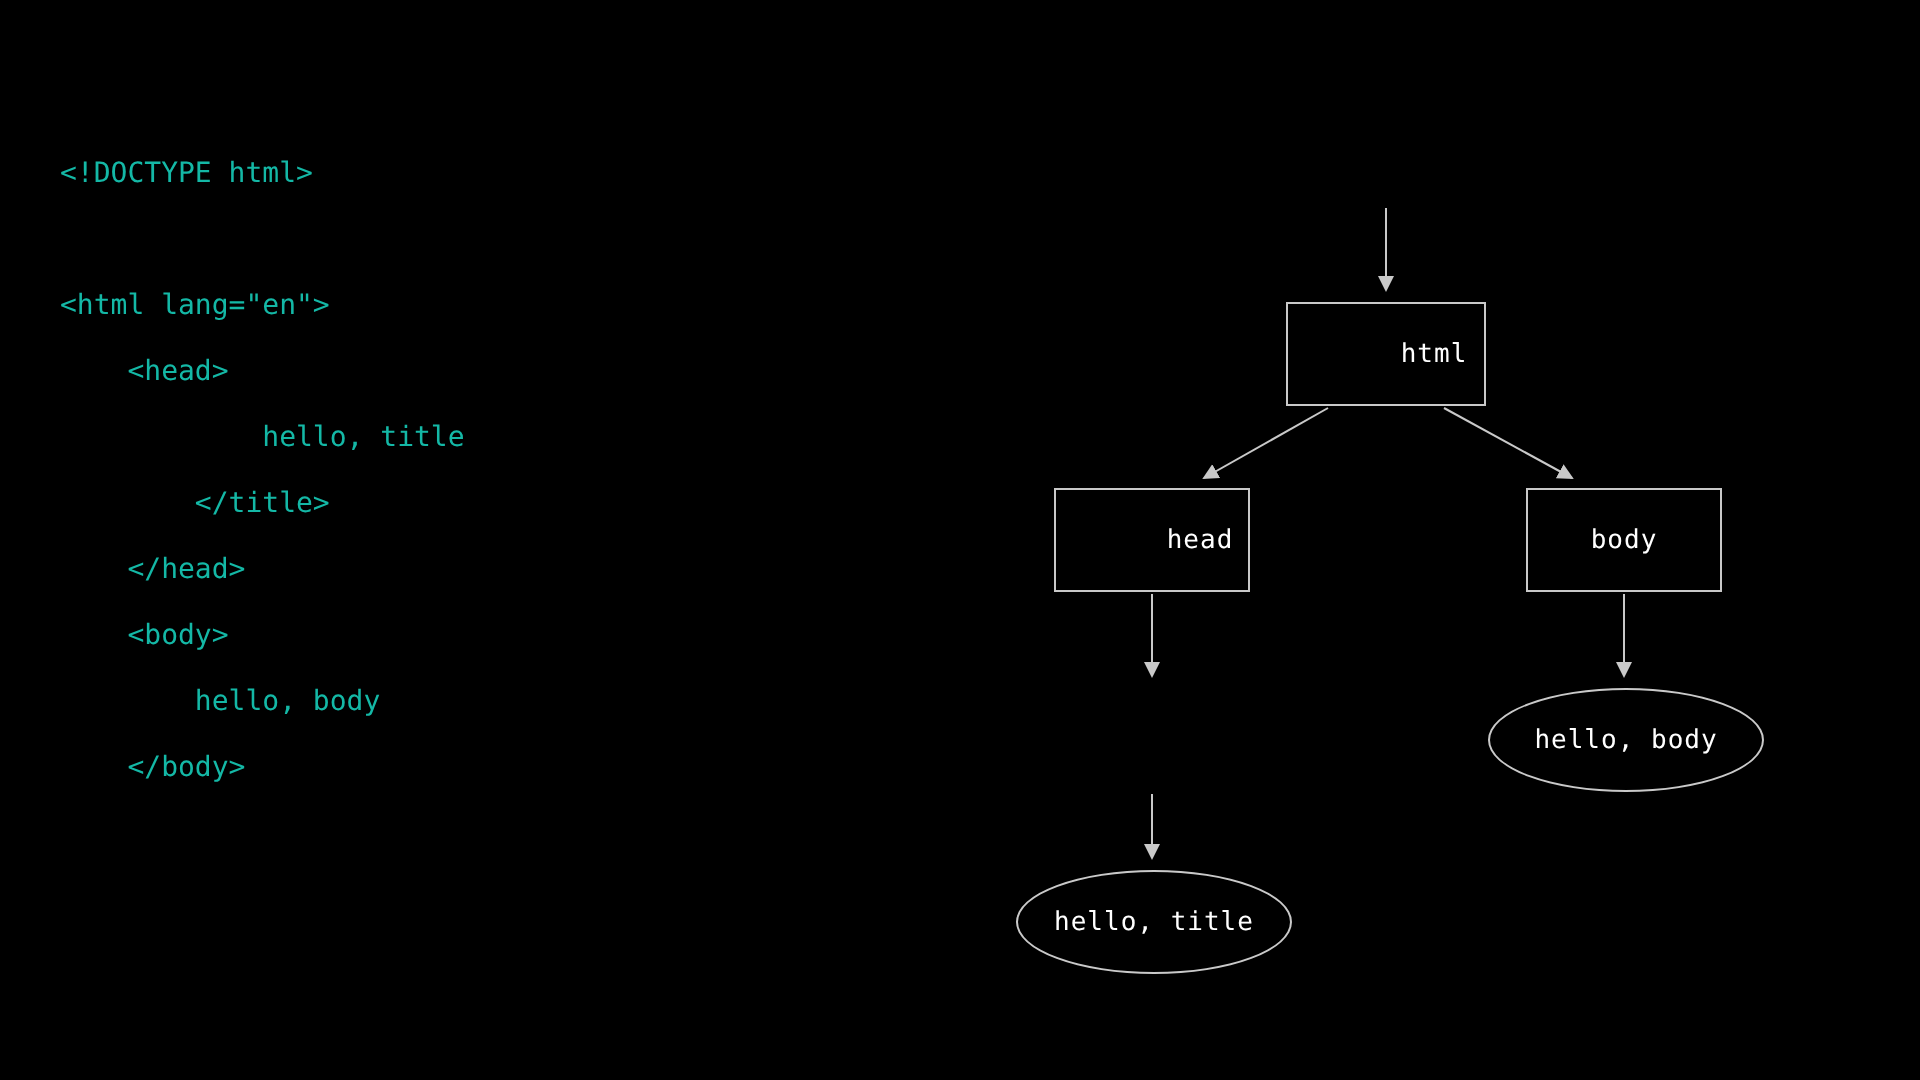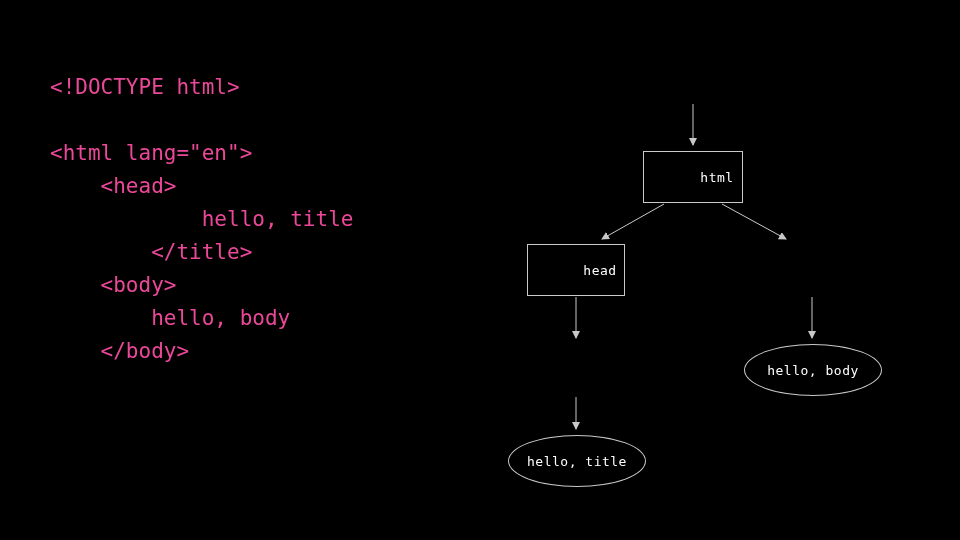--- a/index.html
+++ b/index.html
@@ -11,24 +11,24 @@
     position: relative;
     width: 960px;
     height: 540px;
     background: #000000;
     overflow: hidden;
     font-family: "DejaVu Sans Mono", monospace;
   }
   
   .code {
     position: absolute;
-    left: 50px;
+    left: 30px;
     top: 71px;
-    color: #ec4899;
-    font-size: 21px;
+    color: #14b8a6;
+    font-size: 14px;
     line-height: 33px;
   }
   .code-line {
     white-space: pre;
     min-height: 33px;
   }
   
   .edges {
     position: absolute;
     left: 0;
@@ -61,20 +61,21 @@
 
 <div class="stage">
 
   <div class="code">
     <div class="code-line">&lt;!DOCTYPE html&gt;</div>
     <div class="code-line"></div>
     <div class="code-line">&lt;html lang="en"&gt;</div>
     <div class="code-line">    &lt;head&gt;</div>
     <div class="code-line">            hello, title</div>
     <div class="code-line">        &lt;/title&gt;</div>
+    <div class="code-line">    &lt;/head&gt;</div>
     <div class="code-line">    &lt;body&gt;</div>
     <div class="code-line">        hello, body</div>
     <div class="code-line">    &lt;/body&gt;</div>
   </div>
 
   <svg class="edges" viewBox="0 0 960 540">
     <defs>
       <marker id="arrowhead" markerWidth="9" markerHeight="9" refX="7" refY="4" orient="auto">
         <path d="M0,0 L8,4 L0,8 z" fill="#c9c9c9"></path>
       </marker>
@@ -82,16 +83,17 @@
     <line x1="693" y1="104" x2="693" y2="145" stroke="#c9c9c9" stroke-width="1" marker-end="url(#arrowhead)"></line>
     <line x1="664" y1="204" x2="602" y2="239" stroke="#c9c9c9" stroke-width="1" marker-end="url(#arrowhead)"></line>
     <line x1="722" y1="204" x2="786" y2="239" stroke="#c9c9c9" stroke-width="1" marker-end="url(#arrowhead)"></line>
     <line x1="576" y1="297" x2="576" y2="338" stroke="#c9c9c9" stroke-width="1" marker-end="url(#arrowhead)"></line>
     <line x1="812" y1="297" x2="812" y2="338" stroke="#c9c9c9" stroke-width="1" marker-end="url(#arrowhead)"></line>
     <line x1="576" y1="397" x2="576" y2="429" stroke="#c9c9c9" stroke-width="1" marker-end="url(#arrowhead)"></line>
   </svg>
 
   <div class="node node-html">html</div>
   <div class="node node-head">head</div>
+  <div class="node node-body">body</div>
   <div class="node node-hello-body">hello, body</div>
   <div class="node node-hello-title">hello, title</div>
 
 </div>
 
 </body></html>

